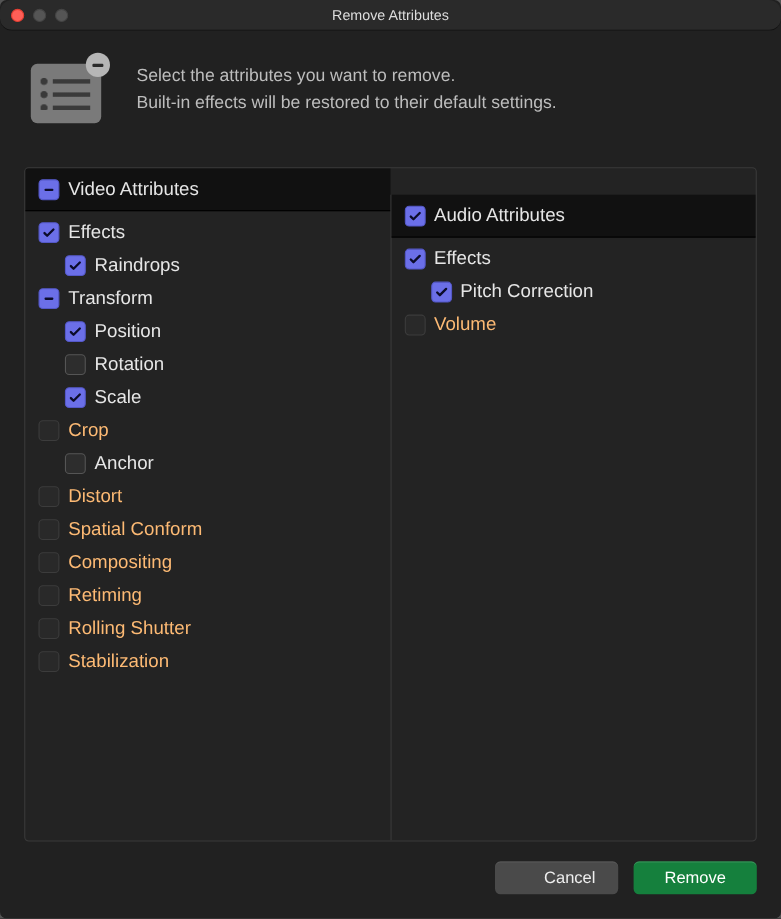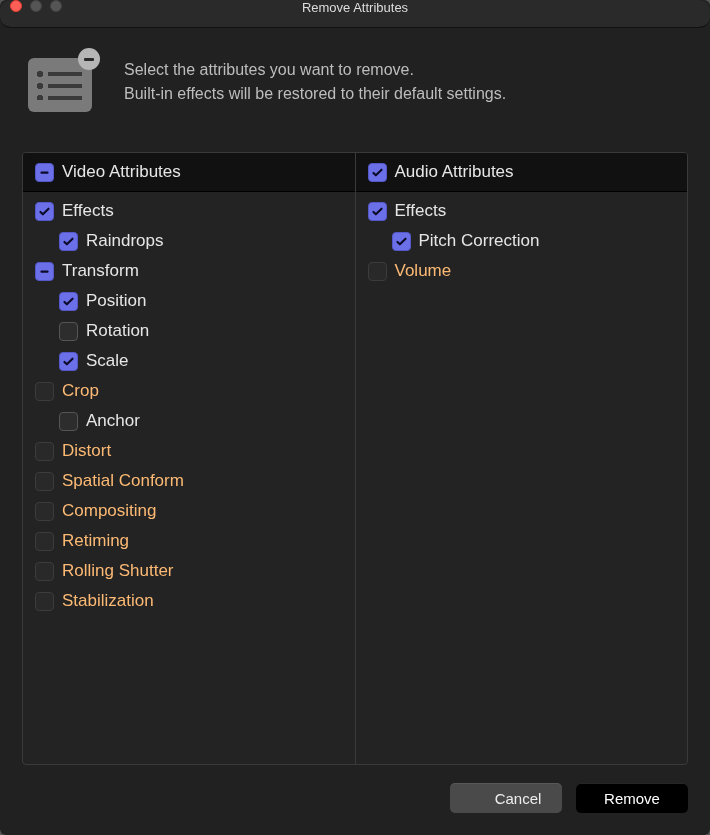--- a/index.html
+++ b/index.html
@@ -15,21 +15,21 @@
     height: 835px;
     background: #212121;
     display: flex;
     flex-direction: column;
     border-radius: 6px;
     overflow: hidden;
   }
   .titlebar {
     height: 28px;
     display: flex;
-    align-items: flex-start;
+    align-items: center;
     position: relative;
     background: #2a2a2a;
     border-bottom: 1px solid #111;
     border-radius: 11px;
   }
   .traffic {
     display: flex;
     gap: 8px;
     padding-left: 10px;
   }
@@ -93,21 +93,21 @@
     border-radius: 4px;
     flex: 1;
     overflow: hidden;
     background: #232323;
   }
   .panel {
     flex: 1;
     display: flex;
     flex-direction: column;
   }
-  .panel + .panel { border-left: 1px solid #3a3a3a; }
+  .panel + .panel { border-left: 1px solid #3a3a3a; margin-top: 24px; }
   .panel-header {
     background: #111;
     border-bottom: 1px solid #000;
     padding: 4px 8px;
   }
   .panel-body {
     padding: 4px 8px;
   }
   .row {
     display: flex;
@@ -156,21 +156,21 @@
     cursor: default;
     user-select: none;
   }
   .btn-secondary {
     background: #4a4a4a;
     color: #eee;
     box-shadow: inset 0 1px 0 rgba(255,255,255,0.08);
     padding-left: 24px;
   }
   .btn-primary {
-    background: #000000;
+    background: #15803d;
     color: #fff;
     box-shadow: inset 0 1px 0 rgba(255,255,255,0.15);
   }
 </style>
 </head>
 <body>
 
 <div class="window">
 
   <div class="titlebar">

